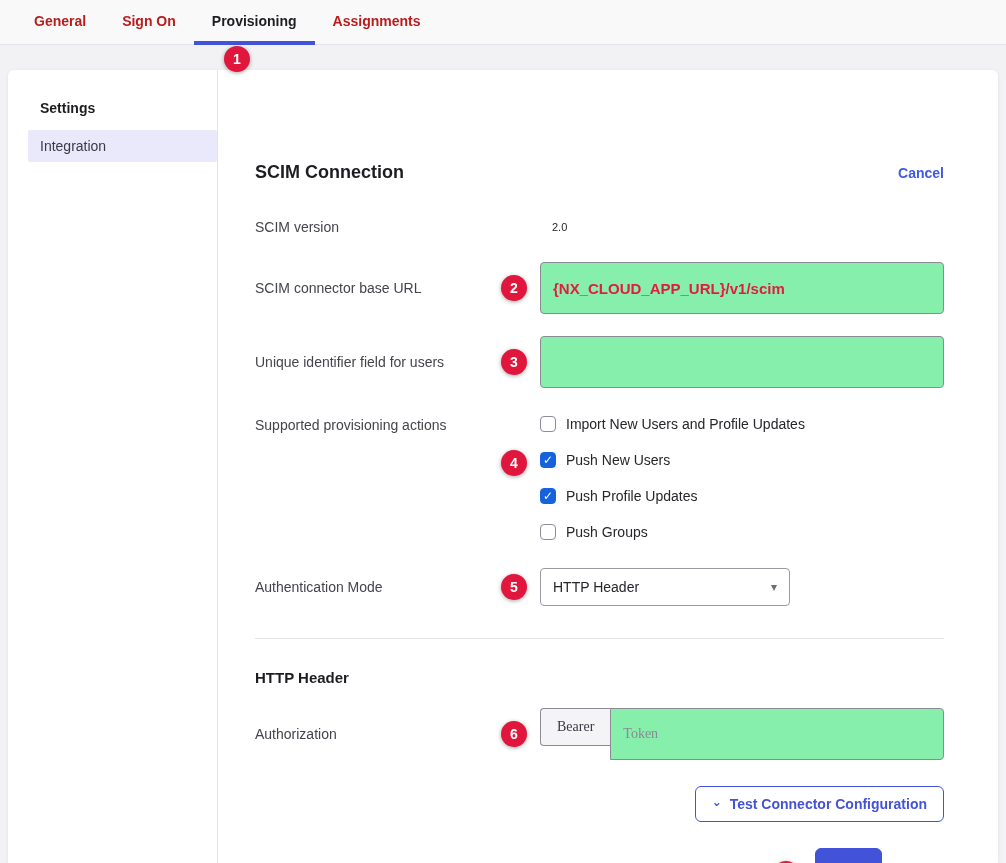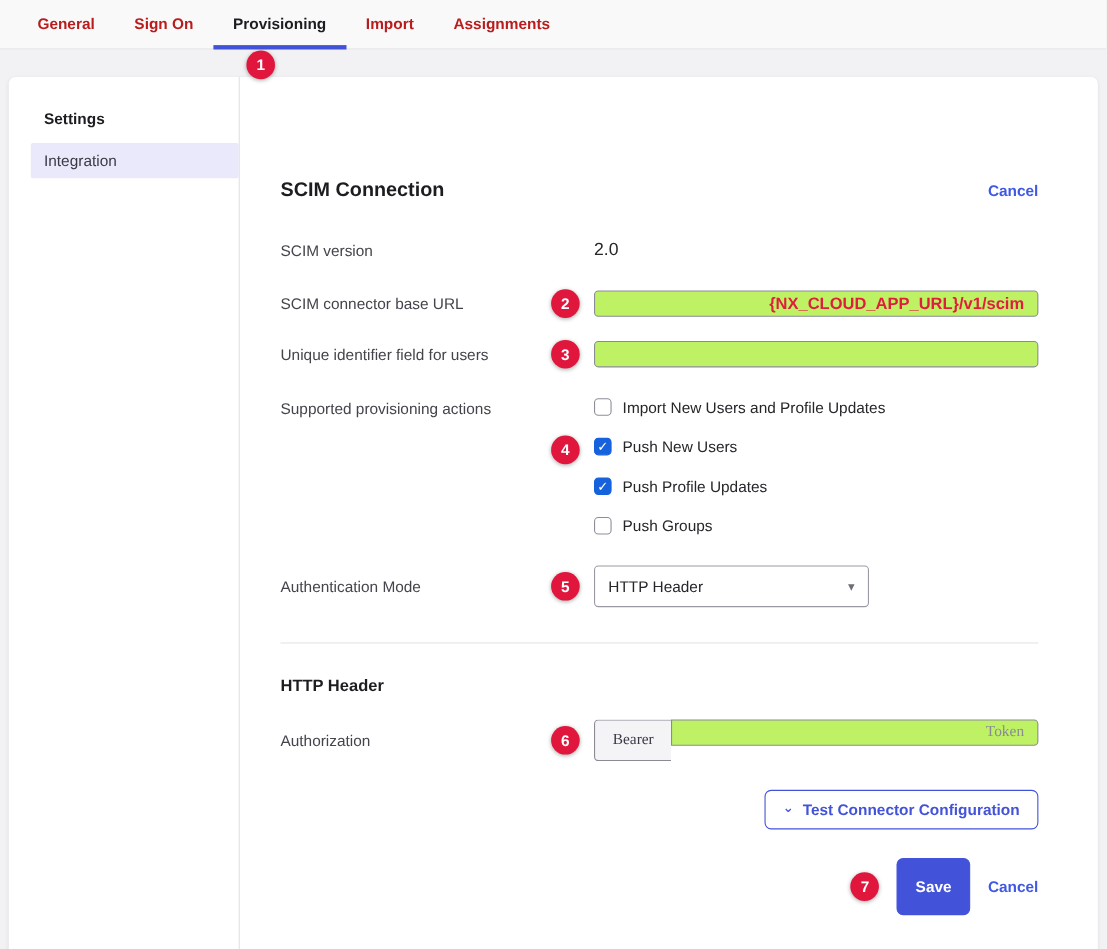--- a/index.html
+++ b/index.html
@@ -54,27 +54,27 @@
   .content { flex:1; padding:92px 54px 0 37px; }
   .content-header { display:flex; justify-content:space-between; align-items:center; }
   .page-title { font-size:18px; font-weight:700; color:#1d1d21; }
   .link { font-size:14px; font-weight:700; color:#3f59e4; cursor:pointer; text-decoration:none; }
 
   .row { position:relative; display:flex; align-items:center; }
   .row .label { width:285px; flex:none; font-size:14px; color:#44444c; padding-right:60px; }
   .field { flex:1; display:flex; align-items:center; }
 
   .row-version { margin-top:36px; }
-  .static-value { font-size:16px; color:#26262b; }
+  .static-value { font-size:11px; color:#26262b;margin-left:12px; }
 
   .row-url { margin-top:27px; }
   .row-uid { margin-top:22px; }
   .text-input {
-    width:100%; height:24px; border:1px solid #8b8b96; border-radius:4px;
-    padding:0 12px; font-size:14px; font-family:inherit; color:#26262b; background:#bef264; outline:none;text-align:right;
+    width:100%; height:52px; border:1px solid #8b8b96; border-radius:4px;
+    padding:0 12px; font-size:14px; font-family:inherit; color:#26262b; background:#86efac; outline:none;
   }
   .text-input::placeholder { color:#8a8a94; }
   .red-input { color:#e11d3e; font-weight:700; font-size:15px; }
 
   .row-actions { margin-top:28px; align-items:flex-start; }
   .row-actions .label { padding-top:1px; }
   .check-list { display:flex; flex-direction:column; gap:20px; }
   .check-item { display:flex; align-items:center; gap:10px; cursor:pointer; }
   .checkbox {
     width:16px; height:16px; border:1.5px solid #8d8d9a; border-radius:4px; background:#fff;
@@ -120,21 +120,20 @@
 </style>
 </head>
 <body>
 
 <div class="page">
 
   <div class="tabbar">
     <div class="tab">General</div>
     <div class="tab">Sign On</div>
     <div class="tab active">Provisioning</div>
-    <div class="tab">Import</div>
     <div class="tab">Assignments</div>
   </div>
 
   <span class="num-badge badge-abs-1">1</span>
 
   <div class="card">
 
     <aside class="sidebar">
       <div class="sidebar-heading">Settings</div>
       <div class="sidebar-item active">Integration</div>

